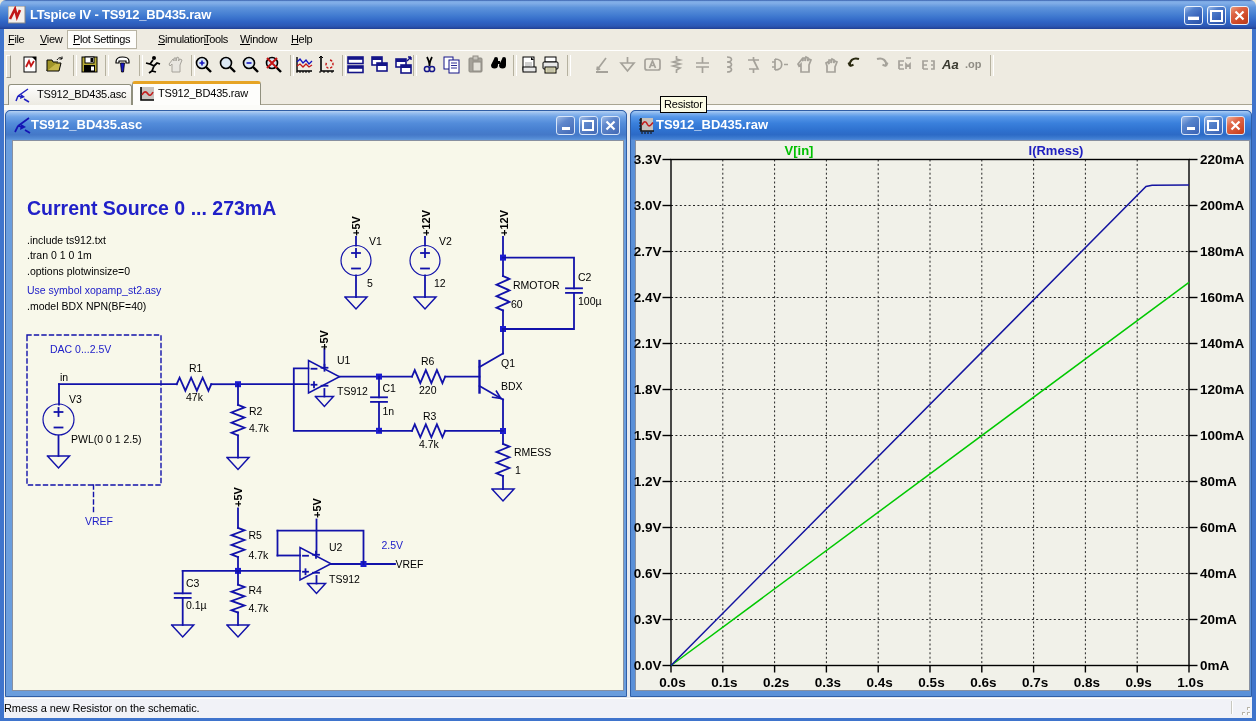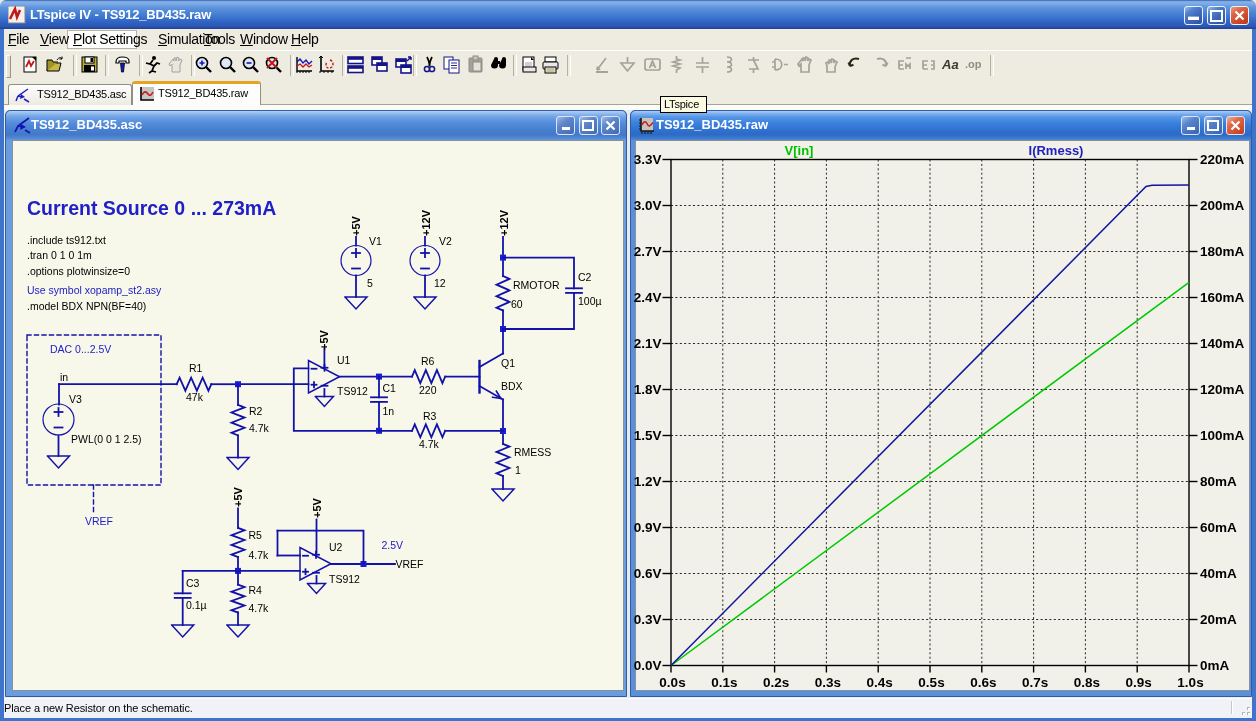--- a/index.html
+++ b/index.html
@@ -12,21 +12,21 @@
 border-radius:6px 6px 0 0}
 #apptitle{left:30px;top:0;height:29px;line-height:29px;color:#fff;font-weight:bold;
 font-size:13px;letter-spacing:-0.2px}
 .capbtn{top:6px;width:19px;height:19px;border-radius:3px;border:1px solid #eaf2fc;
 box-sizing:border-box}
 .capblue{background:linear-gradient(145deg,#9ebdea 0%,#5280cc 28%,#3a66bc 60%,#2a52a8 100%)}
 .capred{background:linear-gradient(145deg,#eb9e7c 0%,#dd6547 30%,#cf4a28 65%,#b83c1c 100%)}
 .glyph{color:#fff;font-weight:bold;text-align:center}
 
 #menubar{left:0;top:29px;width:1256px;height:21px;background:#eeebe1;border-bottom:1px solid #fff}
-.mi{top:31px;height:17px;line-height:16px;font-size:14px;color:#000;white-space:nowrap;letter-spacing:-0.35px}
+.mi{top:31px;height:17px;line-height:16px;font-size:11px;color:#000;white-space:nowrap;letter-spacing:-0.35px}
 #mhl{left:67px;top:30px;width:70px;height:19px;background:#fdfdfb;border:1px solid #b8b4a4;box-sizing:border-box}
 .mi u{text-decoration:underline}
 
 #toolbar{left:0;top:51px;width:1256px;height:31px;background:#eeebe1;border-bottom:1px solid #a8a491}
 #tgrip{left:6px;top:55px;width:3px;height:21px;border:1px solid #fff;border-right-color:#9a9687;border-bottom-color:#9a9687;background:#e4e1d5}
 .tsep{top:55px;width:2px;height:21px;border-left:1px solid #b5b19f;border-right:1px solid #fff}
 
 #tabbar{left:0;top:82px;width:1256px;height:23px;background:#eeebe1}
 #tabline{left:0;top:104px;width:1256px;height:1px;background:#a8a491}
 #tabstrip{left:0;top:105px;width:1256px;height:5px;background:#fbfbf8}
@@ -599,32 +599,32 @@
 </g>
 <text x="799" y="154.5" font-size="13px" font-weight="bold" fill="#00c000" text-anchor="middle">V[in]</text>
 <text x="1056" y="154.5" font-size="13px" font-weight="bold" fill="#2020c0" text-anchor="middle">I(Rmess)</text>
 <line x1="671.0" y1="665.5" x2="1189.0" y2="282.3" stroke="#00c800" stroke-width="1.5" fill="none"></line>
 <polyline points="671.0,665.5 1146,186.5 1152,185.3 1189.0,185" stroke="#1414a0" stroke-width="1.5" fill="none"></polyline>
 </g>
 
 </svg>
 
   <div class="abs" id="statusbar"></div>
-  <div class="abs" id="stext">Place a new Resistor on the schematic.</div>
+  <div class="abs" id="stext">Rmess a new Resistor on the schematic.</div>
   <div class="abs" style="left:1231px;top:701px;width:1px;height:13px;background:#c8c8c0"></div>
   <div class="abs" style="left:1232px;top:701px;width:1px;height:13px;background:#fff"></div>
   <svg class="abs" style="left:1238px;top:703px" width="13" height="13" viewBox="0 0 13 13">
     <g fill="#b8b4a8">
         <rect x="9" y="9" width="3" height="3"></rect>
         <rect x="9" y="4" width="3" height="3"></rect>
         <rect x="4" y="9" width="3" height="3"></rect>
       </g>
     <g fill="#fff">
         <rect x="10" y="10" width="2" height="2"></rect>
         <rect x="10" y="5" width="2" height="2"></rect>
         <rect x="5" y="10" width="2" height="2"></rect>
       </g>
   </svg>
   <div class="abs" id="bborder"></div>
   <div class="abs" id="lborder"></div>
   <div class="abs" id="rborder"></div>
-  <div class="abs" id="tooltip">LTspice</div>
+  <div class="abs" id="tooltip">Resistor</div>
 </div>
 
 </body></html>

